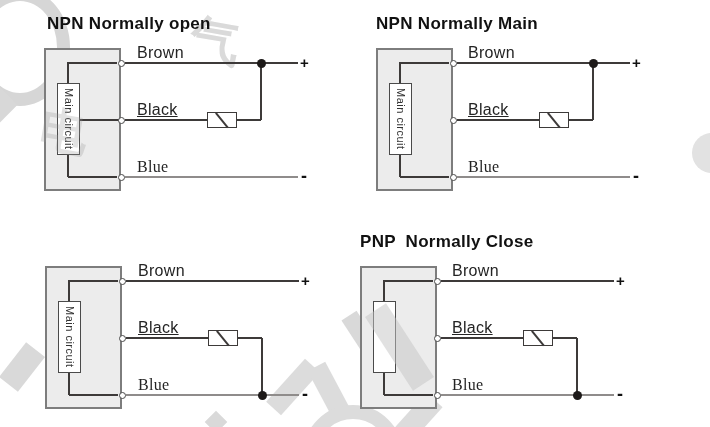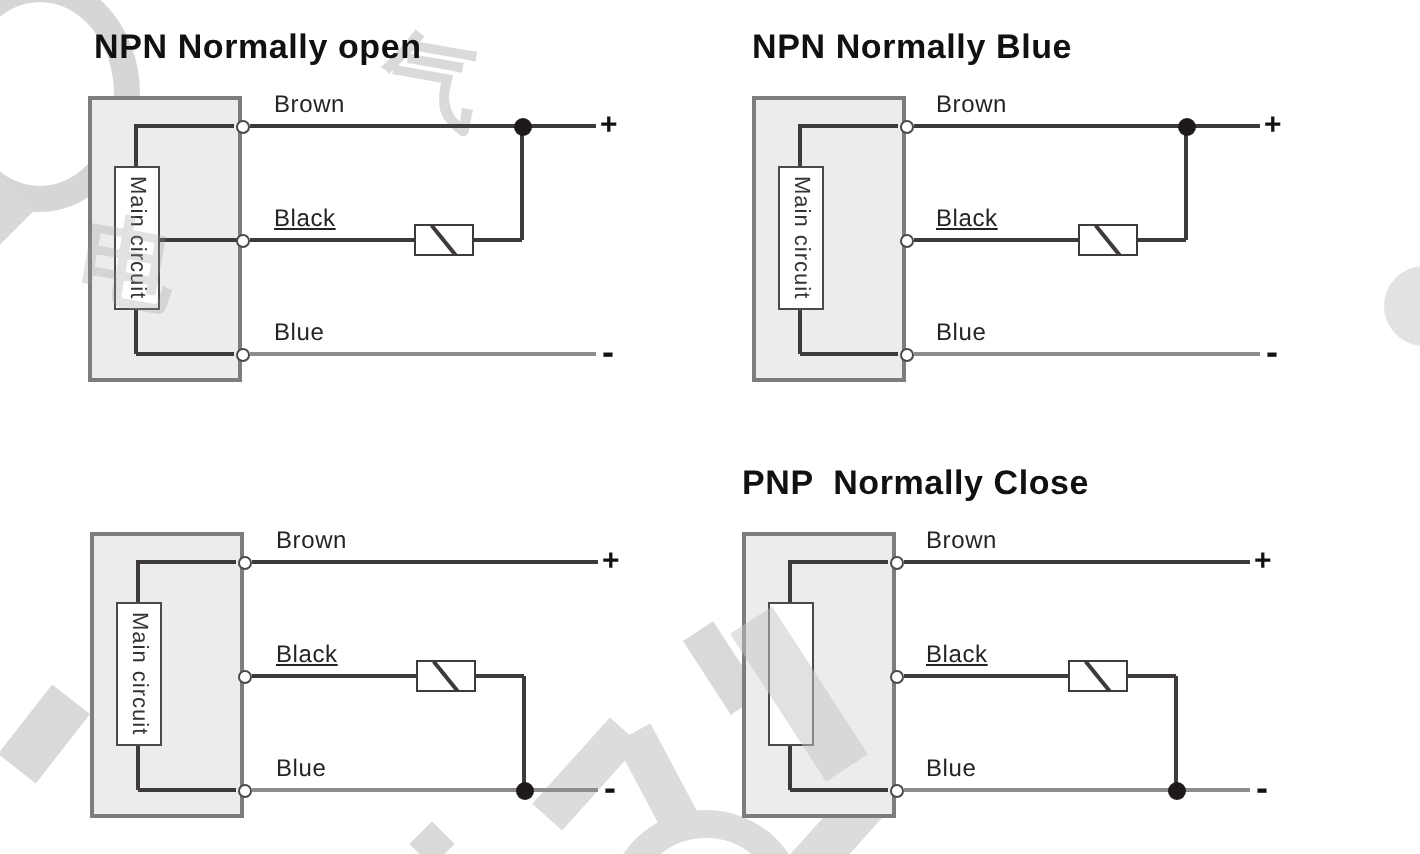--- a/index.html
+++ b/index.html
@@ -5,21 +5,21 @@
   html,body{margin:0;padding:0;background:#fff;}
   #stage{
     position:relative;width:710px;height:427px;background:#ffffff;
     overflow:hidden;font-family:"Liberation Sans",sans-serif;
   }
   
   .quad{position:absolute;width:280px;height:145px;}
   #q1{left:44px;top:48px;}
   #q2{left:376px;top:48px;}
   #q3{left:45px;top:266px;}
-  #q4{left:371px;top:266px;}
+  #q4{left:360px;top:266px;}
   .title{
     position:absolute;left:0;top:-34px;margin:0;
     font-size:17px;font-weight:bold;color:#111;
     letter-spacing:.3px;white-space:pre;
   }
   #q1 .title{left:3px;}
   .body-box{
     position:absolute;left:0;top:0;width:77px;height:143px;
     background:#ececec;border:2px solid #7d7d7d;box-sizing:border-box;
   }
@@ -60,23 +60,23 @@
   
   .term{
     position:absolute;left:73.5px;width:7px;height:7px;background:#fff;
     border:1.3px solid #4a4a4a;border-radius:50%;box-sizing:border-box;
   }
   .term.t1{top:11.5px;} .term.t2{top:68.5px;} .term.t3{top:125.5px;}
   .dot{position:absolute;left:212.5px;width:9px;height:9px;background:#1d1a19;border-radius:50%;}
   .npn .dot{top:10.5px;}
   .pnp .dot{top:124.5px;}
   
-  .wlabel{position:absolute;left:93px;font-size:12px;color:#242424;letter-spacing:.3px;line-height:17px;}
+  .wlabel{position:absolute;left:93px;font-size:16px;color:#242424;letter-spacing:.3px;line-height:17px;}
   #q2 .wlabel,#q4 .wlabel{left:92px;}
-  .wlabel.l1{top:-4px;} .wlabel.l2{top:53px;text-decoration:underline;} .wlabel.l3{top:110px;}
+  .wlabel.l1{top:-4px;} .wlabel.l2{top:53px;text-decoration:underline;} .wlabel.l3{top:110px;font-family:Liberation Serif, serif;}
   .plus,.minus{position:absolute;font-size:15px;font-weight:bold;color:#111;transform:translateY(-52%);line-height:15px;}
   .plus{left:256px;top:15px;}
   .minus{left:257px;top:129px;font-size:18px;}
   
   .wm{position:absolute;pointer-events:none;}
   .wm-ring-tl{left:-30px;top:-12px;width:74px;height:92px;border:13px solid #d6d6d6;border-radius:50%;}
   .wm-frag-tl{left:-14px;top:92px;width:26px;height:26px;background:#d8d8d8;transform:rotate(45deg);}
   .wm-char-top{left:190px;top:8px;font-size:50px;color:#dadada;transform:rotate(10deg);font-weight:bold;}
   .wm-char-left{left:40px;top:100px;font-size:48px;color:rgba(150,150,150,.28);transform:rotate(10deg);font-weight:bold;z-index:6;}
   .wm-ring-right{left:692px;top:133px;width:40px;height:40px;background:#e2e2e2;border-radius:50%;}
@@ -131,21 +131,21 @@
     <div class="term t2"></div>
     <div class="term t3"></div>
     <span class="wlabel l1">Brown</span>
     <span class="wlabel l2">Black</span>
     <span class="wlabel l3">Blue</span>
     <span class="plus">+</span>
     <span class="minus">-</span>
   </section>
 
   <section class="quad npn" id="q2">
-    <h3 class="title">NPN Normally Blue</h3>
+    <h3 class="title">NPN Normally Main</h3>
     <div class="body-box"></div>
     <div class="inner-box">
       <span class="inner-label">Main circuit</span>
     </div>
     <div class="vwire riser-top"></div>
     <div class="vwire riser-bottom"></div>
     <div class="wire top-link"></div>
     <div class="wire bottom-link"></div>
     <div class="wire brown-wire"></div>
     <div class="wire black-wire-1"></div>

